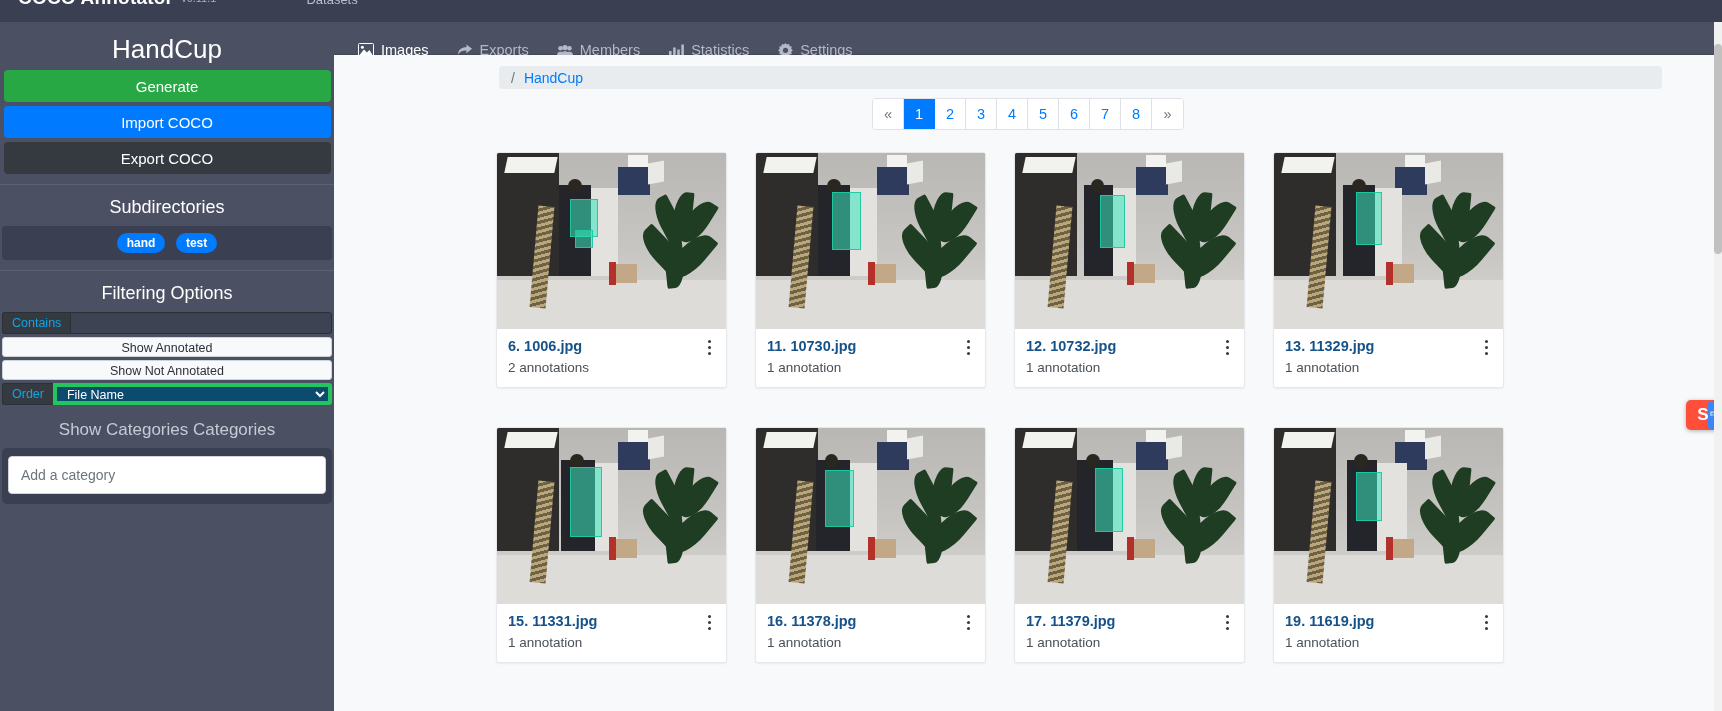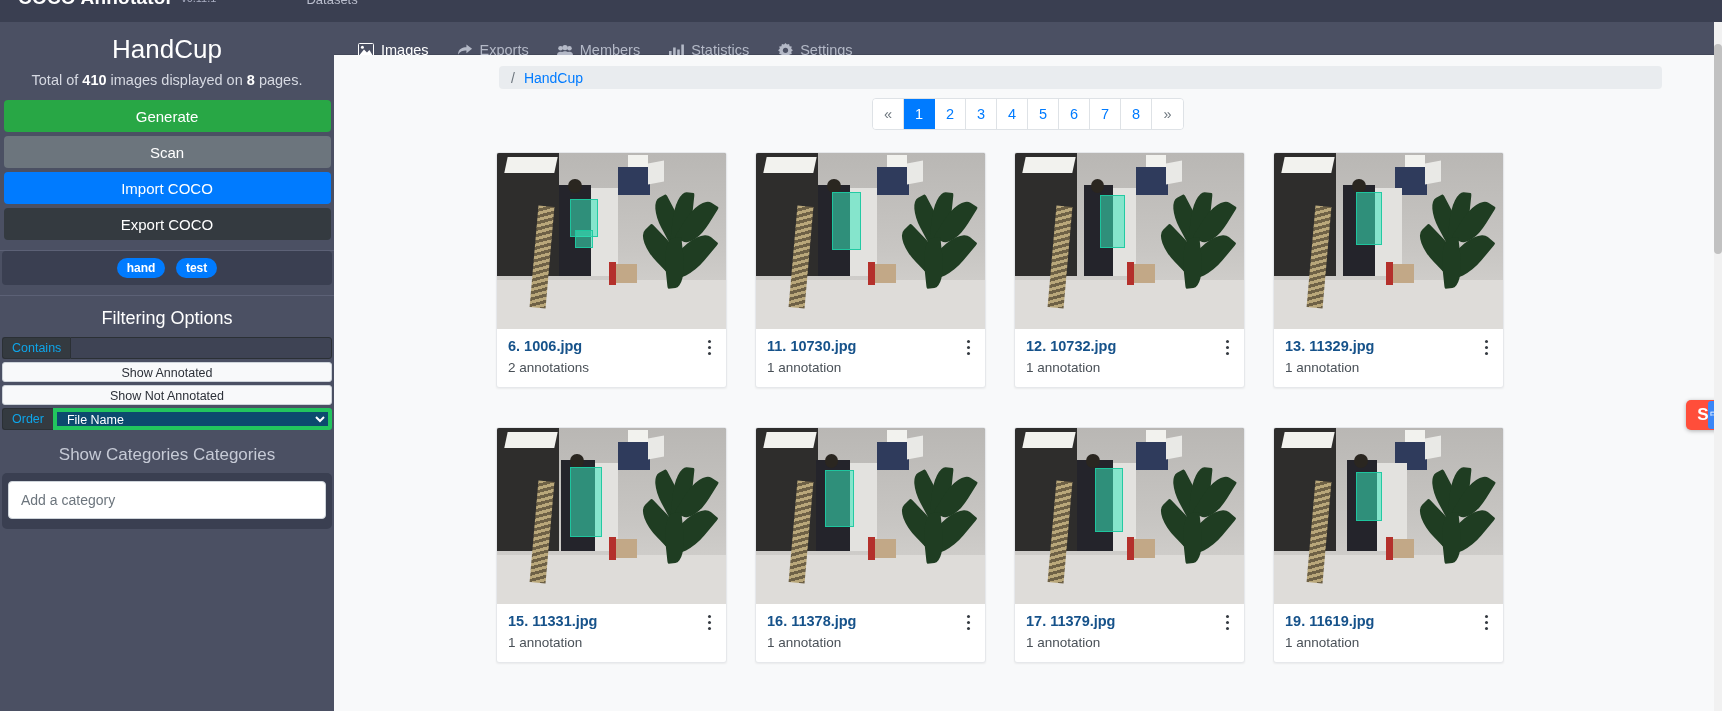--- a/index.html
+++ b/index.html
@@ -239,30 +239,27 @@
 
   <div class="brandbar">
     <span class="brandtitle">COCO Annotator</span>
     <span class="brandver">v0.11.1</span>
     <span class="brandnav">Datasets</span>
 
   </div>
 
   <div class="sidebar">
     <div class="side-title">HandCup</div>
-    <div class="side-sub">
-      <span>Total of </span><b>410</b><span> images displayed on </span><b>8</b><span> pages.</span>
-    </div>
 
     <button class="btn btn-generate">Generate</button>
-    <button class="btn btn-scan">Scan</button>
     <button class="btn btn-import">Import COCO</button>
     <button class="btn btn-export">Export COCO</button>
 
     <div class="side-sep"></div>
+    <div class="side-h">Subdirectories</div>
     <div class="subdir-box">
       <span class="tag">hand</span>
       <span class="tag">test</span>
     </div>
 
     <div class="side-sep"></div>
     <div class="side-h">Filtering Options</div>
 
     <div class="filter-row">
       <span class="filter-addon">Contains</span>

